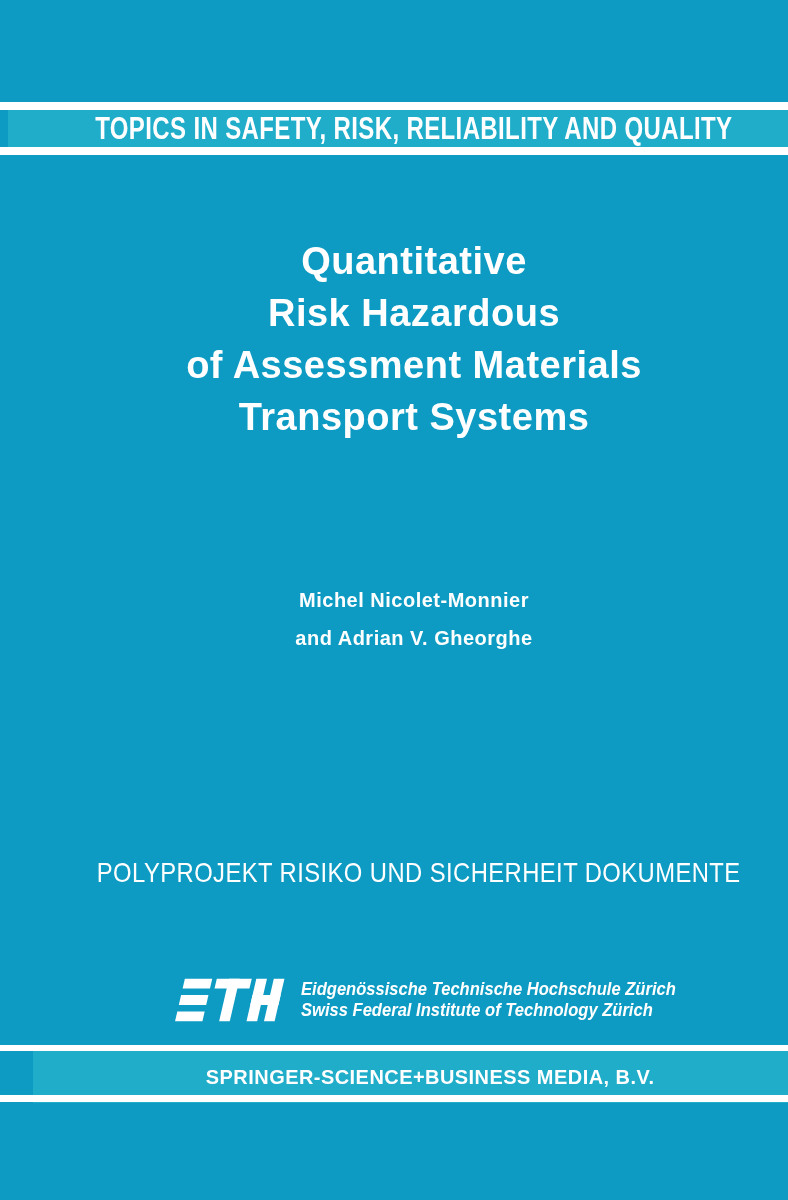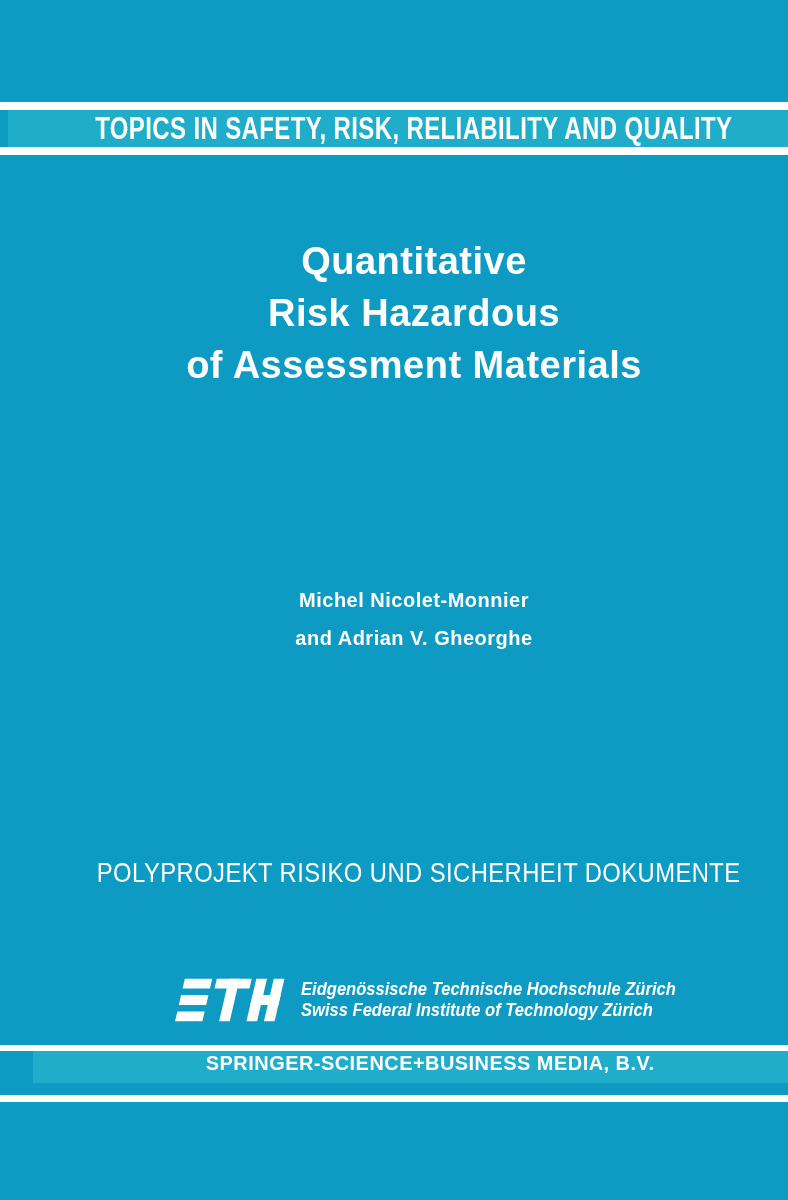--- a/index.html
+++ b/index.html
@@ -15,20 +15,21 @@
   .rule {
     position: absolute;
     left: 0; right: 0;
     background: var(--txt, #ffffff);
   }
   .band {
     position: absolute;
     left: 8px; right: 0;
     background: var(--band, #1fadca);
     display: flex;
+    align-items: center;
     justify-content: center;
   }
   
   .rule-banner-top { top: 102px; height: 8px; }
   .band-banner { top: 110px; height: 37px; }
   .rule-banner-bottom { top: 147px; height: 8px; }
   .banner-text {
     font-weight: bold;
     font-size: 32px;
     white-space: nowrap;
@@ -77,21 +78,21 @@
     font-style: italic;
     font-weight: bold;
     font-size: 18px;
     line-height: 21.5px;
     white-space: nowrap;
     transform: scaleX(0.92);
     transform-origin: left center;
   }
   
   .rule-pub-top { top: 1045px; height: 6px; }
-  .band-pub { top: 1051px; height: 32px; padding-left: 40px; margin-left: 25px; }
+  .band-pub { top: 1051px; height: 52px; padding-left: 40px; margin-left: 25px; }
   .rule-pub-bottom { top: 1095px; height: 7px; }
   .publisher-text {
     font-weight: bold;
     font-size: 21px;
     letter-spacing: 0.5px;
     white-space: nowrap;
     transform: scaleX(0.95);
     transform-origin: center;
   }
   .sr-only {
@@ -110,20 +111,21 @@
   <div class="rule rule-banner-top"></div>
   <div class="band band-banner">
     <span class="banner-text">TOPICS IN SAFETY, RISK, RELIABILITY AND QUALITY</span>
   </div>
   <div class="rule rule-banner-bottom"></div>
 
   <div class="centered-block title-block">
     <div>Quantitative</div>
     <div>Risk Hazardous</div>
     <div>of Assessment Materials</div>
+    <div>Transport Systems</div>
   </div>
 
   <div class="centered-block authors-block">
     <div>Michel Nicolet-Monnier</div>
     <div>and Adrian V. Gheorghe</div>
   </div>
 
   <div class="centered-block subseries-block">
     <span class="line">POLYPROJEKT RISIKO UND SICHERHEIT DOKUMENTE</span>
   </div>

